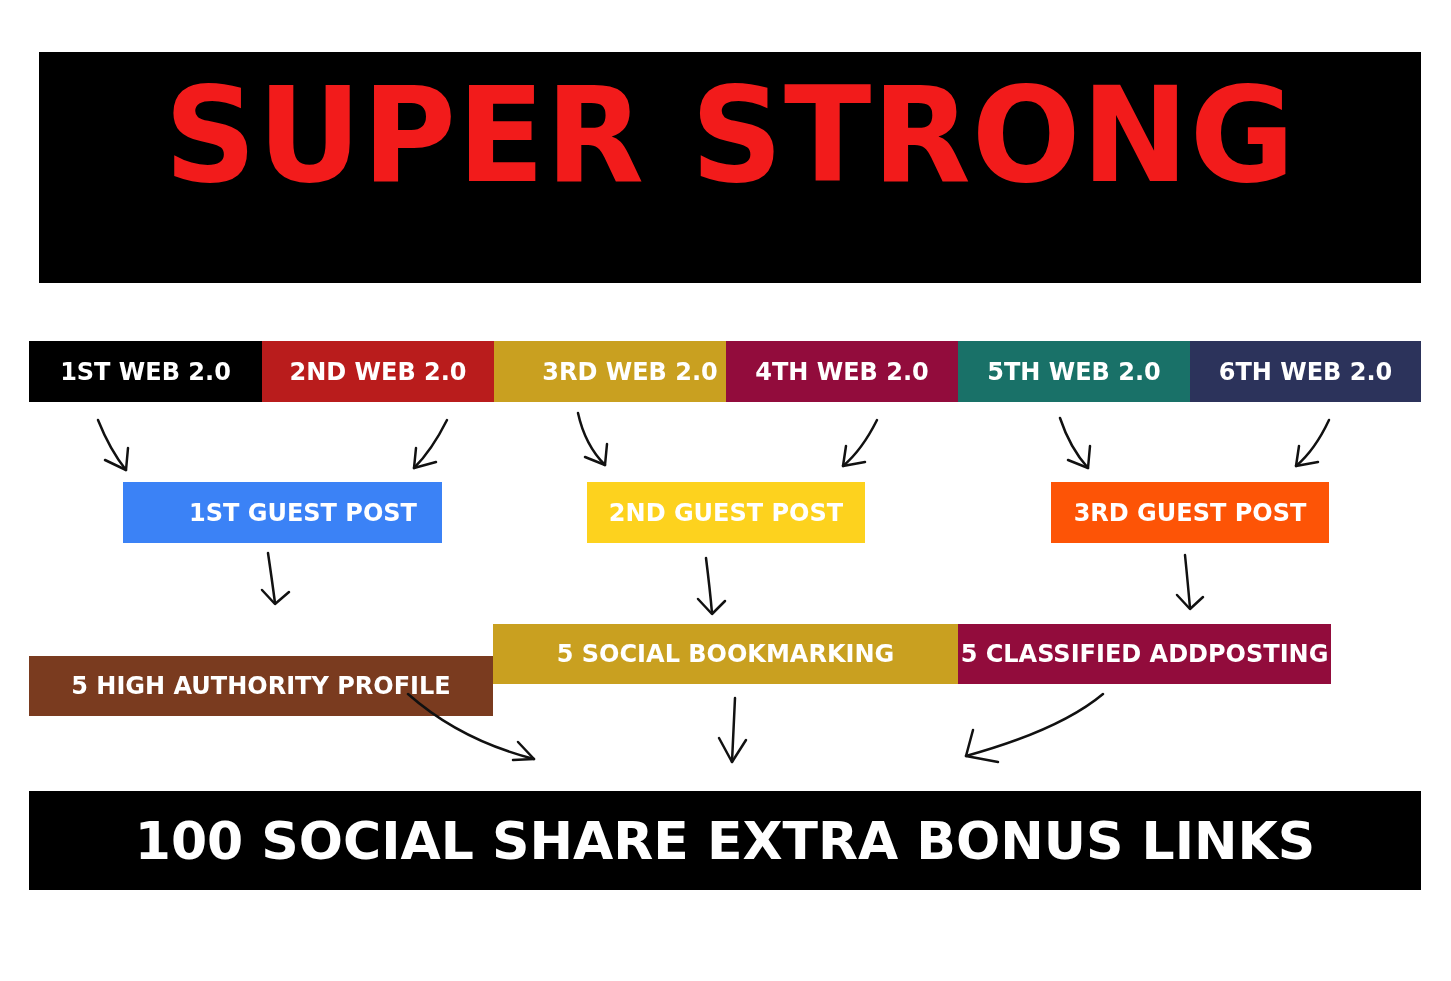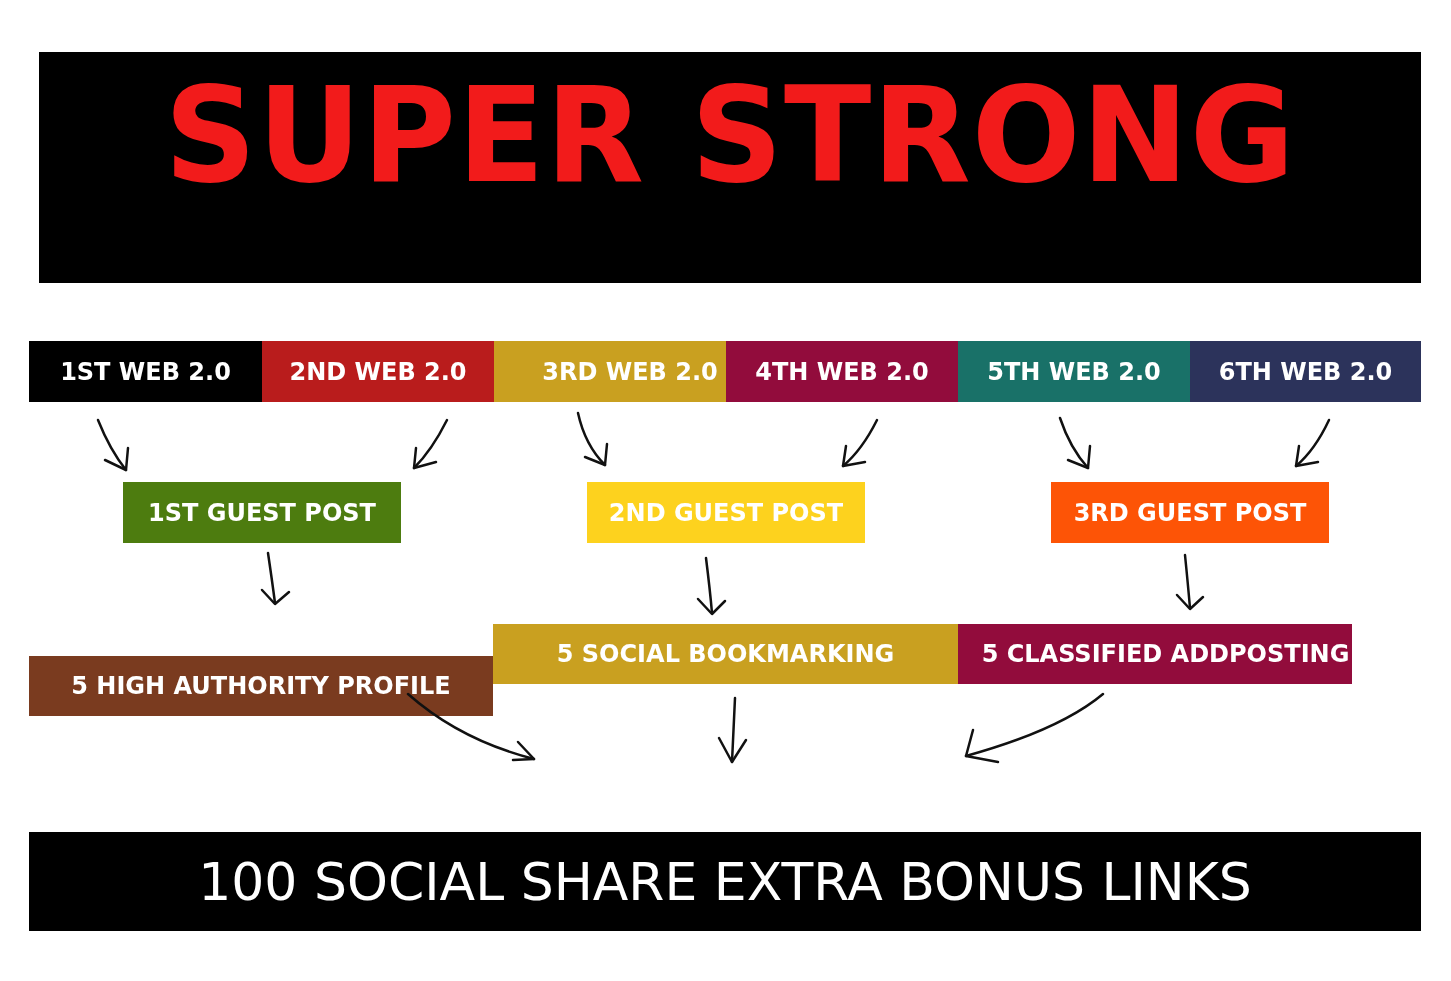--- a/index.html
+++ b/index.html
@@ -5,44 +5,44 @@
   html,body{margin:0;padding:0;background:#fff;}
   body{width:1451px;height:981px;position:relative;overflow:hidden;font-family:"DejaVu Sans","Liberation Sans",sans-serif;}
   .abs{position:absolute;}
   .header{left:39px;top:52px;width:1382px;height:231px;background:#000;}
   .title{left:0;top:8px;width:1382px;text-align:center;color:#f21b1b;font-weight:bold;font-size:132px;line-height:150px;letter-spacing:1px;transform:scaleX(0.97);}
   .subtitle{left:0;top:160px;width:1382px;text-align:center;color:#f6f9f9;font-weight:bold;font-size:58px;line-height:66px;}
   .box{display:flex;align-items:center;justify-content:center;color:#fff;font-weight:bold;white-space:nowrap;}
   .web{top:341px;height:61px;font-size:24px;}
   .guest{top:482px;height:61px;font-size:24px;}
   .res{top:624px;height:60px;font-size:24px;}
-  .footer{left:29px;top:832px;width:1392px;height:99px;background:#000;color:#fff;font-weight:normal;font-size:52px;}
+  .footer{left:29px;top:791px;width:1392px;height:99px;background:#000;color:#fff;font-weight:bold;font-size:52px;}
   svg.arrows{position:absolute;left:0;top:0;}
 </style>
 </head>
 <body>
 
 <div class="abs header">
   <div class="abs title">SUPER STRONG</div>
 </div>
 
 <div class="abs box web" style="left:29px;width:233px;background:#000000;">1ST WEB 2.0</div>
 <div class="abs box web" style="left:262px;width:232px;background:#b91c1c;">2ND WEB 2.0</div>
 <div class="abs box web" style="left:494px;width:272px;background:#c9a020;">3RD WEB 2.0</div>
 <div class="abs box web" style="left:726px;width:232px;background:#920c3c;">4TH WEB 2.0</div>
 <div class="abs box web" style="left:958px;width:232px;background:#197168;">5TH WEB 2.0</div>
 <div class="abs box web" style="left:1190px;width:231px;background:#2c335b;">6TH WEB 2.0</div>
 
-<div class="abs box guest" style="left:123px;width:278px;background:#4d7c0f;">1ST GUEST POST</div>
+<div class="abs box guest" style="left:123px;width:278px;background:#3b82f6;padding-left:41px;">1ST GUEST POST</div>
 <div class="abs box guest" style="left:587px;width:278px;background:#fdd21e;">2ND GUEST POST</div>
 <div class="abs box guest" style="left:1051px;width:278px;background:#fd5406;">3RD GUEST POST</div>
 
 <div class="abs box res" style="left:29px;width:464px;background:#7a3b1f;margin-top:32px;">5 HIGH AUTHORITY PROFILE</div>
 <div class="abs box res" style="left:493px;width:465px;background:#c9a020;">5 SOCIAL BOOKMARKING</div>
-<div class="abs box res" style="left:958px;width:373px;background:#920c3c;padding-left:21px;">5 CLASSIFIED ADDPOSTING</div>
+<div class="abs box res" style="left:958px;width:373px;background:#920c3c;">5 CLASSIFIED ADDPOSTING</div>
 
 <div class="abs box footer">100 SOCIAL SHARE EXTRA BONUS LINKS</div>
 
 <svg class="arrows" width="1451" height="981">
   <g fill="none" stroke="#111" stroke-width="2.5" stroke-linecap="round" stroke-linejoin="round">
 
     <g>
         <path d="M98,420 Q110,450 126,470"></path>
         <path d="M105,460 L126,470 L128,448"></path>
       </g>

